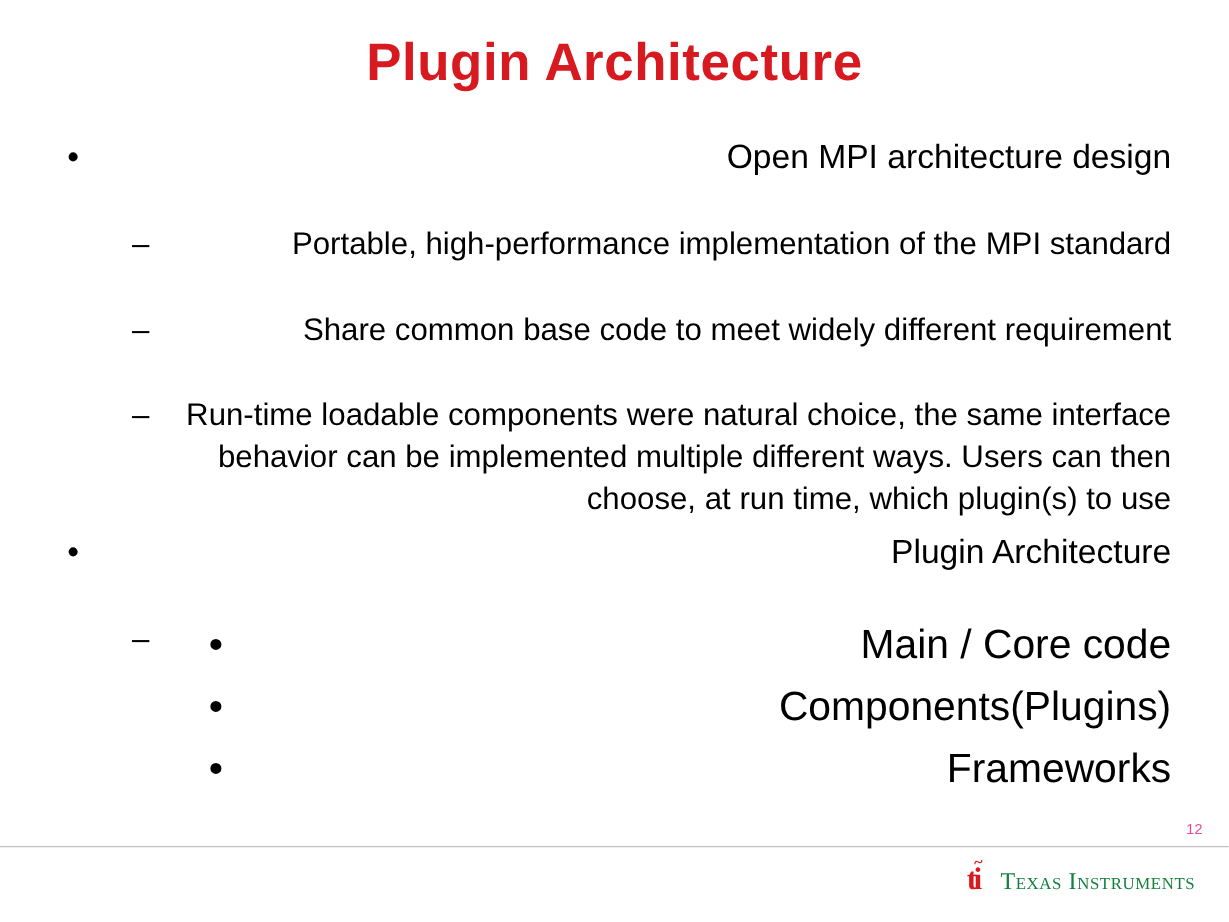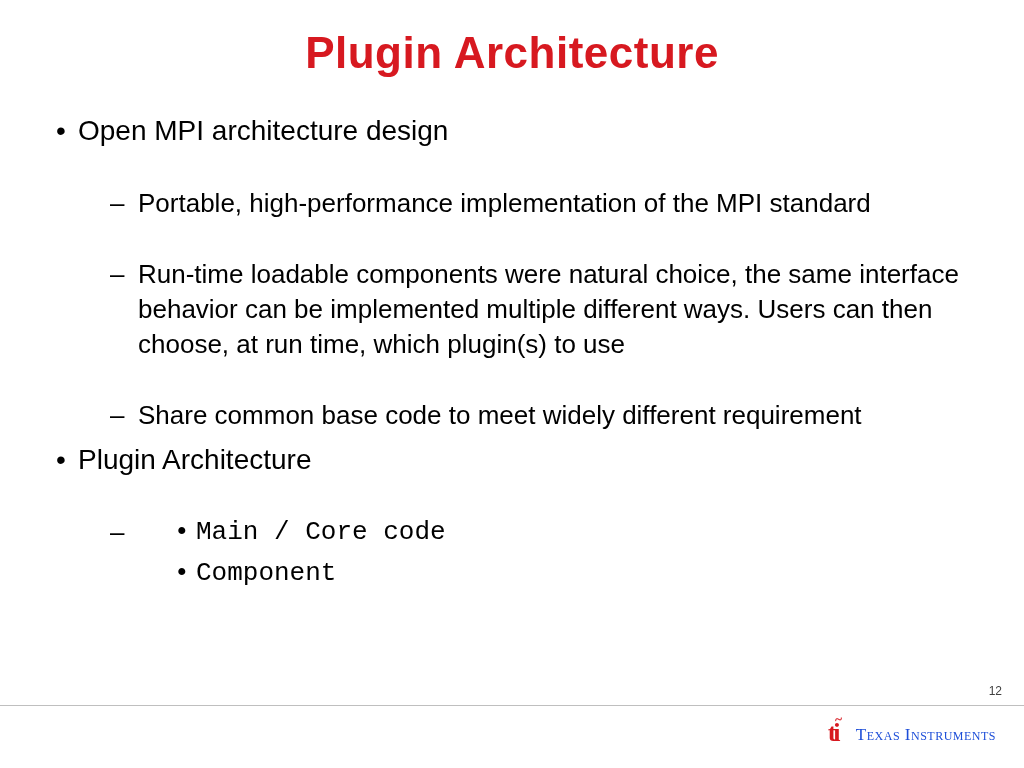--- a/index.html
+++ b/index.html
@@ -1,63 +1,64 @@
 <!DOCTYPE html>
 <html><head>
 <meta charset="utf-8">
 <style>
   * { margin: 0; padding: 0; box-sizing: border-box; }
   html, body { width: 1024px; height: 768px; font-family: Arial, Helvetica, sans-serif; background: #fff; color: #000; overflow: hidden; }
   .slide { width: 1024px; height: 768px; position: relative; padding: 20px 48px 0 48px; border-radius: 25px; }
   .title { color: #d71920; font-weight: bold; font-size: 44px; text-align: center; margin-top: 8px; margin-bottom: 34px; letter-spacing: 0.5px; }
 
-  ul.lvl1 { list-style: none; padding-left: 8px; }
+  ul.lvl1 { list-style: none; padding-left: 8px; text-align: right; }
   ul.lvl1 > li { position: relative; padding-left: 22px; font-size: 28px; line-height: 1.35; margin-bottom: 8px; }
   ul.lvl1 > li::before { content: "•"; position: absolute; left: 0; top: 0; }
 
   ul.lvl2 { list-style: none; padding-left: 32px; margin-top: 8px; }
   ul.lvl2 > li { position: relative; padding-left: 28px; font-size: 26px; line-height: 1.35; margin-bottom: 8px; margin-top: 36px; }
   ul.lvl2 > li::before { content: "–"; position: absolute; left: 0; top: 0; }
 
   ul.lvl3 { list-style: none; padding-left: 36px; margin-top: 6px; }
-  ul.lvl3 > li { position: relative; padding-left: 22px; font-size: 26px; line-height: 1.35; margin-bottom: 6px; font-family: Liberation Mono, monospace; }
+  ul.lvl3 > li { position: relative; padding-left: 22px; font-size: 34px; line-height: 1.35; margin-bottom: 6px; }
   ul.lvl3 > li::before { content: "•"; position: absolute; left: 0; top: 0; }
 
   .footer-rule { position: absolute; left: 0; right: 0; bottom: 62px; height: 0; border-top: 1px solid #bfbfbf; }
-  .page-num { position: absolute; right: 22px; bottom: 70px; font-size: 12px; color: #404040; }
+  .page-num { position: absolute; right: 22px; bottom: 70px; font-size: 12px; color: #ec4899; }
   .brand { position: absolute; right: 28px; bottom: 18px; display: flex; align-items: center; gap: 8px; }
-  .brand-text { font-family: "Times New Roman", serif; font-size: 17px; letter-spacing: 0.5px; color: #1d4ed8; }
+  .brand-text { font-family: "Times New Roman", serif; font-size: 20px; letter-spacing: 0.5px; color: #15803d; }
   .brand-text .caps { font-variant: small-caps; }
   .ti-mark { color: #d71920; font-weight: bold; font-size: 26px; font-family: Georgia, serif; display: flex; align-items: flex-start; position: relative; top: -2px; }
   .ti-mark .neg { margin-left: -3px; }
   .ti-mark .swoosh { font-size: 14px; position: relative; top: -6px; left: -6px; transform: rotate(-10deg); display: inline-block; }
 </style>
 </head>
 <body>
 
 <div class="slide">
 
   <h1 class="title">Plugin Architecture</h1>
 
   <ul class="lvl1">
     <li>
       <span>Open MPI architecture design</span>
       <ul class="lvl2">
         <li><span> Portable, high-performance implementation of the MPI standard</span></li>
+        <li><span>Share common base code to meet widely different requirement</span></li>
         <li><span>Run-time loadable components were natural choice, the same interface behavior can be implemented multiple different ways. Users can then choose, at run time, which plugin(s) to use</span></li>
-        <li><span>Share common base code to meet widely different requirement</span></li>
       </ul>
     </li>
     <li>
       <span>Plugin Architecture</span>
       <ul class="lvl2">
         <li>
           <ul class="lvl3">
             <li><span>Main / Core code</span></li>
-            <li><span>Component</span></li>
+            <li><span>Components(Plugins)</span></li>
+            <li><span>Frameworks</span></li>
           </ul>
         </li>
       </ul>
     </li>
   </ul>
 
   <div class="page-num">12</div>
   <div class="footer-rule"></div>
 
   <div class="brand">

